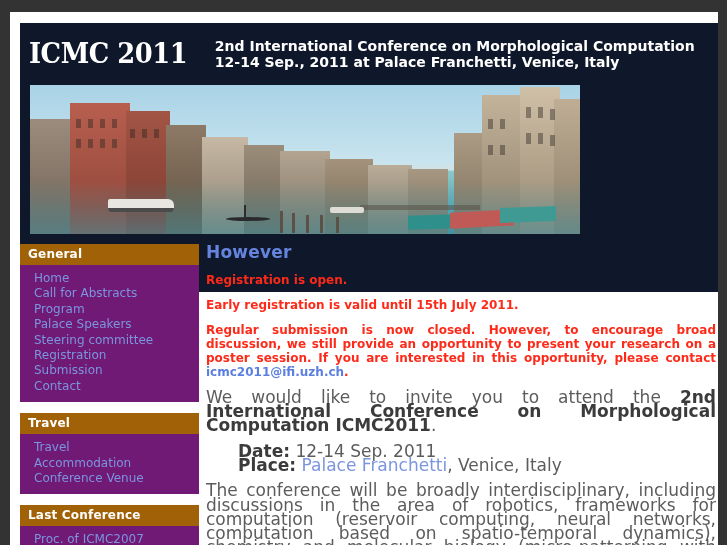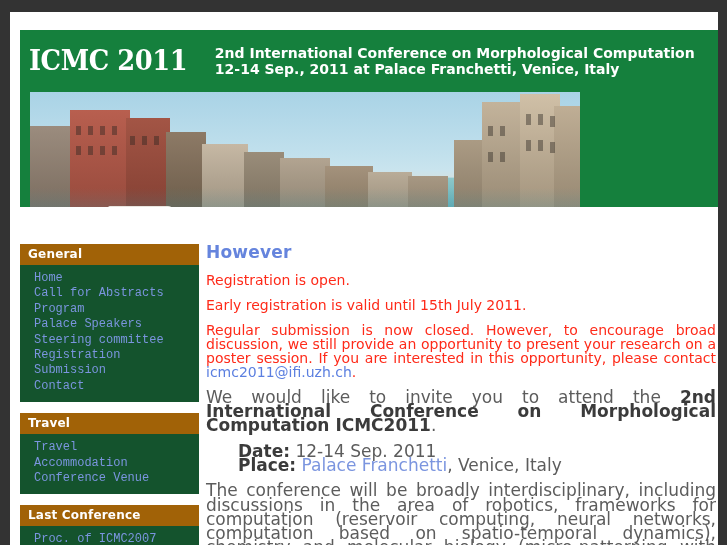--- a/index.html
+++ b/index.html
@@ -15,24 +15,23 @@
     position: absolute;
     left: 10px; top: 12px;
     width: 708px; height: 540px;
     background: #ffffff;
     overflow: hidden;
   }
   
   #banner {
     position: absolute;
     left: 10px; top: 11px;
-    width: 700px; height: 177px;
-    background: #15803d;
-    overflow: hidden;
-    margin-top: 7px;
+    width: 700px; height: 269px;
+    background: #0f172a;
+    overflow: hidden;
   }
   #banner-title-row {
     position: absolute;
     left: 0; top: 0;
     width: 100%; height: 62px;
     display: flex;
     align-items: center;
   }
   #logo {
     margin-left: 9px;
@@ -103,23 +102,22 @@
   .nav-header {
     background: #a16207;
     color: #ffffff;
     font-weight: bold;
     font-size: 12px;
     padding: 3px 0 3px 8px;
     line-height: 15px;
     letter-spacing: 0.2px;
   }
   .nav-body {
-    background: #14532d;
+    background: #701a75;
     padding: 6px 3px 8px 0;
-    font-family: Liberation Mono, monospace;
   }
   .nav-link {
     display: block;
     color: #7b95df;
     font-size: 12px;
     line-height: 15.4px;
     padding: 0 0 0 14px;
     text-decoration: none;
     white-space: nowrap;
   }
@@ -132,22 +130,22 @@
   h1#welcome {
     margin: 0 0 11px 0;
     color: #6584dd;
     font-size: 17px;
     font-weight: bold;
     letter-spacing: 0.2px;
   }
   p.alert {
     margin: 0 0 11px 0;
     color: #fe2a19;
-    font-weight: normal;
-    font-size: 14px;
+    font-weight: bold;
+    font-size: 12px;
     line-height: 14px;
     text-align: justify;
   }
   p.alert.block { text-align: justify; }
   p.body {
     margin: 0 0 11px 0;
     color: #5c5c5c;
     font-size: 17px;
     line-height: 14.2px;
     text-align: justify;

